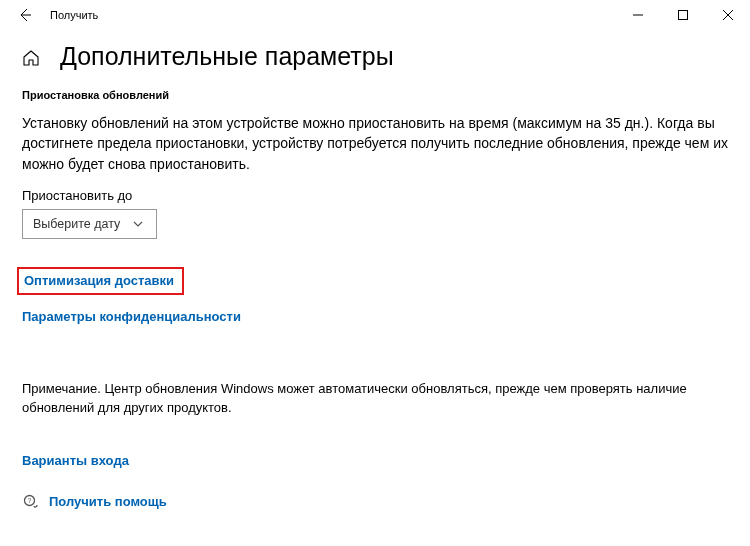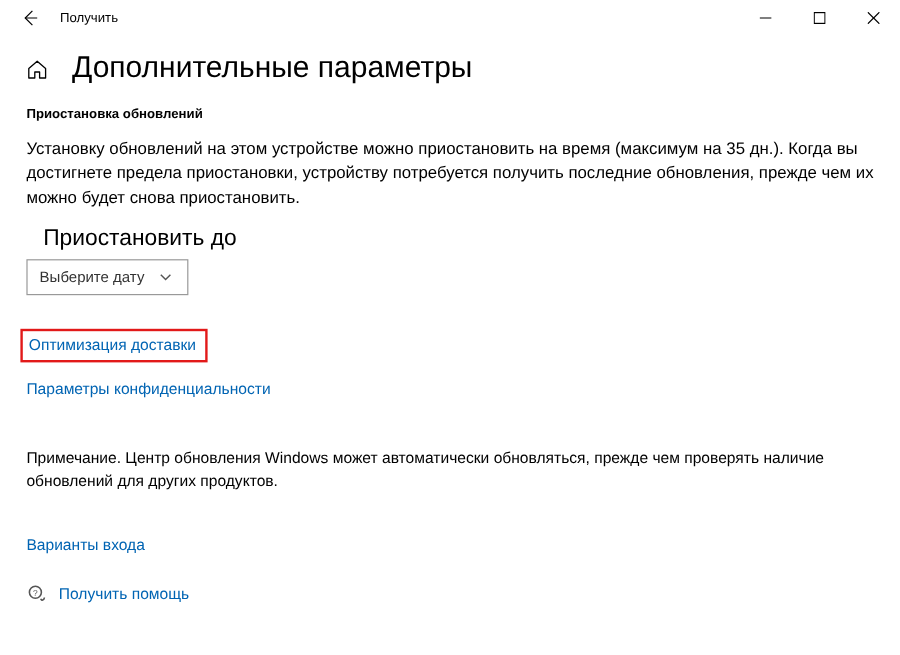--- a/index.html
+++ b/index.html
@@ -72,23 +72,22 @@
       font-weight: 600;
       margin-bottom: 12px;
     }
     .body-text {
       font-size: 14px;
       line-height: 1.45;
       color: #000;
       margin-bottom: 14px;
     }
     .field-label {
-      font-size: 19px;
+      font-size: 13px;
       margin-bottom: 6px;
-      margin-left: 14px;
     }
     .dropdown {
       border: 1px solid #999;
       height: 30px;
       padding: 0 12px 0 10px;
       display: inline-flex;
       align-items: center;
       gap: 10px;
       font-size: 12.5px;
       cursor: pointer;
@@ -97,31 +96,32 @@
     }
     .dropdown svg { margin-left: 2px; }
     .links-block {
       margin-top: 28px;
     }
     .link {
       color: #0064b3;
       font-size: 13px;
       cursor: pointer;
       display: inline-block;
+      font-weight: bold;
     }
     .link-highlighted-wrapper {
       display: inline-block;
       border: 2px solid #e21919;
       padding: 4px 8px 5px 5px;
       margin-bottom: 12px;
       margin-left: -5px;
     }
     .link-row2 {
       margin-top: 2px;
-      margin-bottom: 42px;
+      margin-bottom: 56px;
     }
     .note-block {
       margin-top: 26px;
     }
     .note-text {
       font-size: 13px;
       line-height: 1.45;
       margin-bottom: 16px;
     }
     .inline-row {

